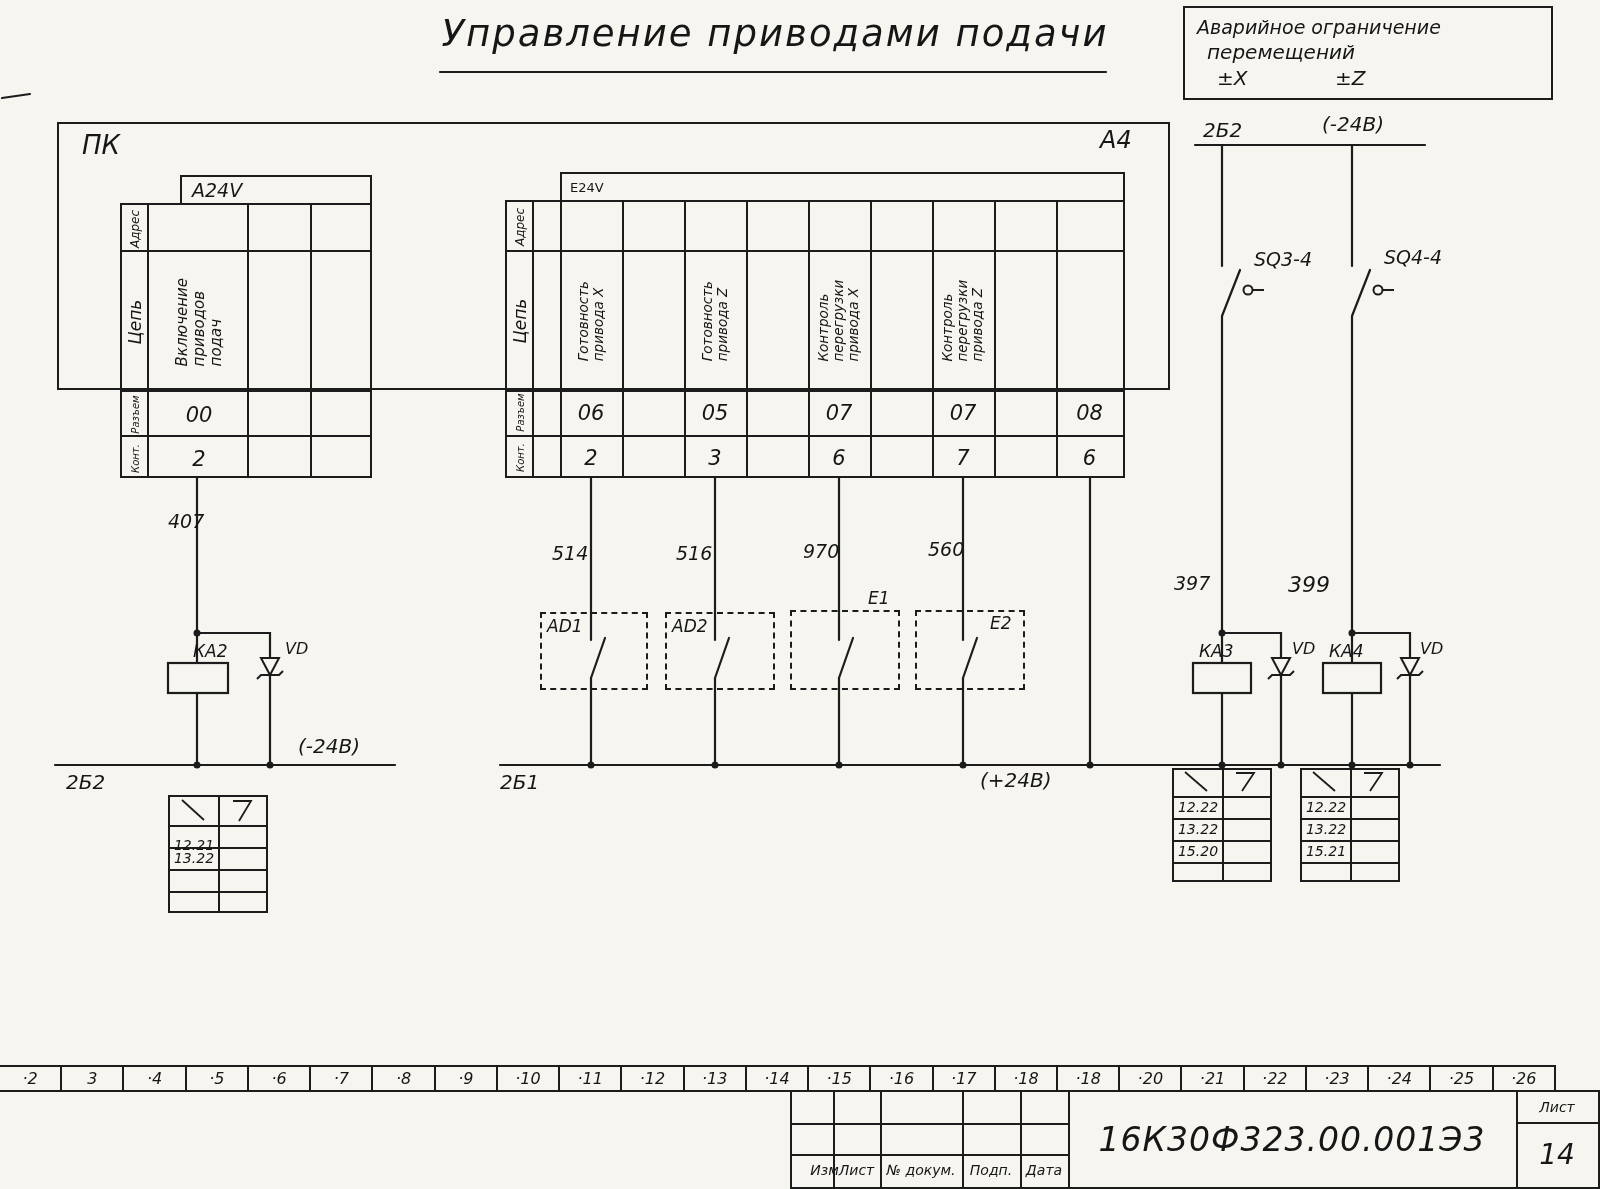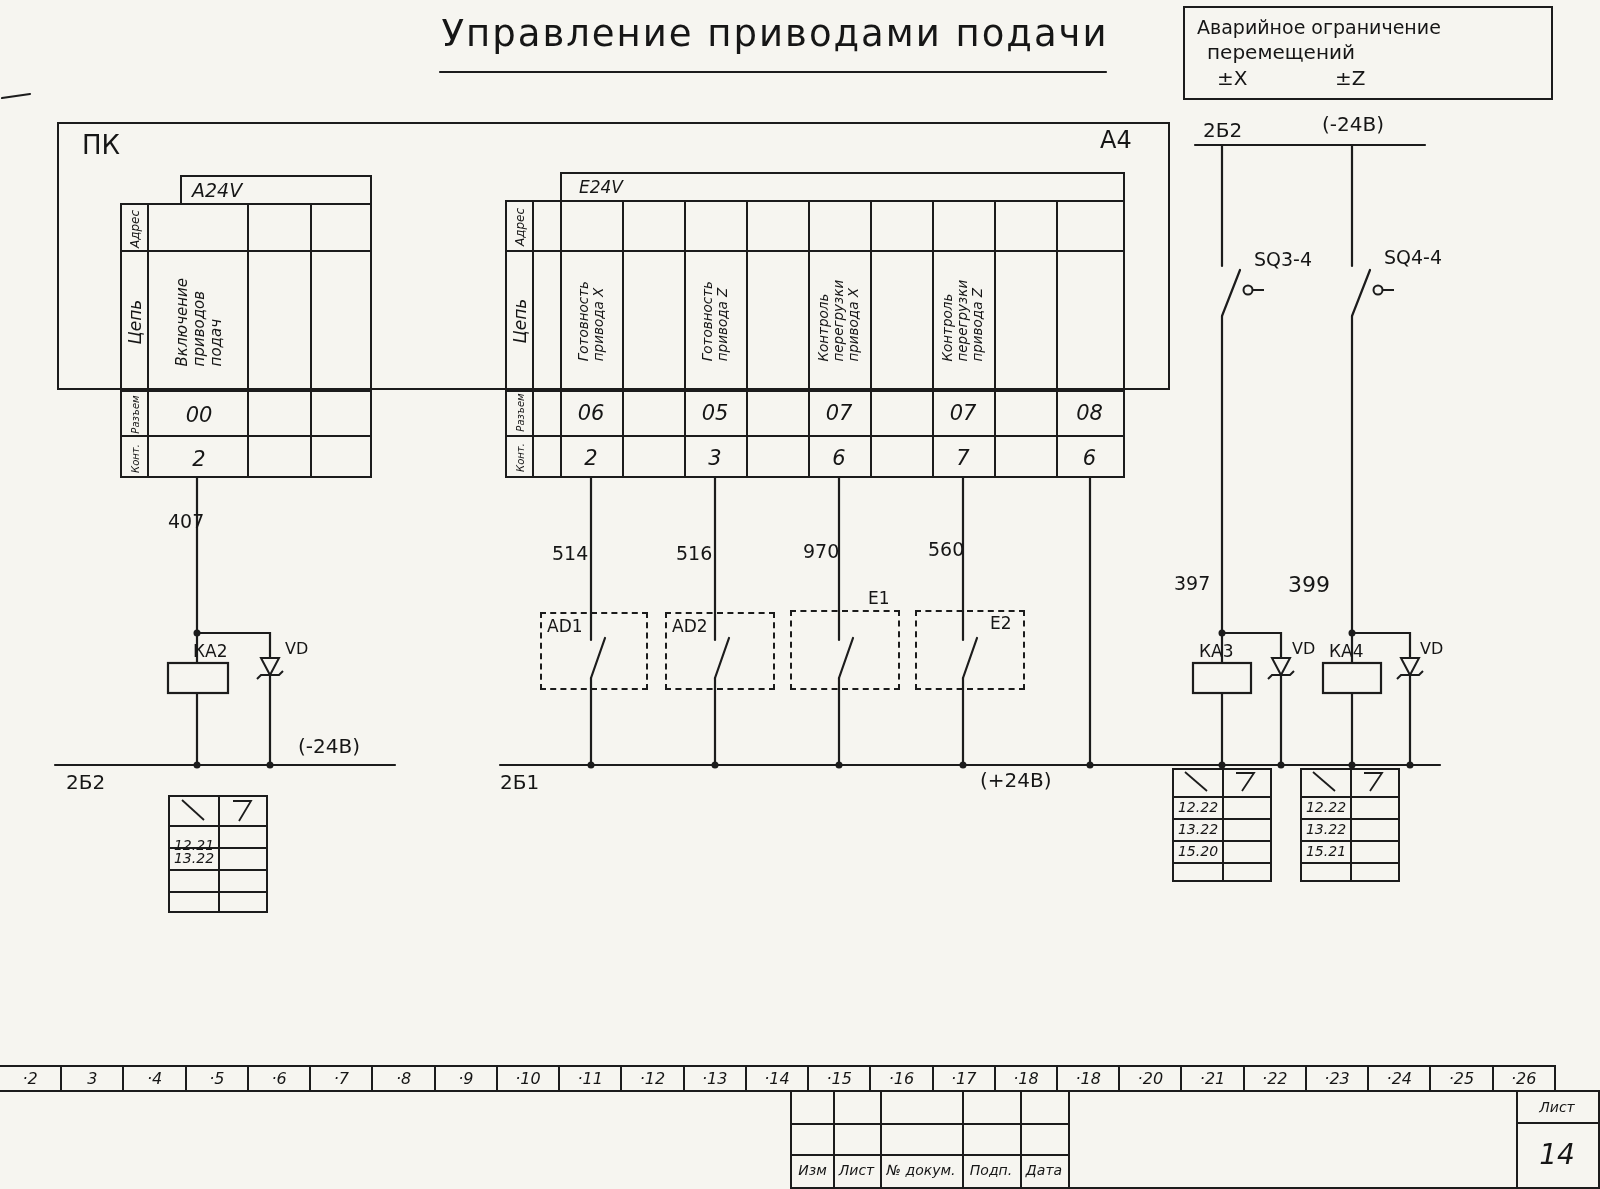--- a/index.html
+++ b/index.html
@@ -6,21 +6,21 @@
   html,body{width:1600px;height:1189px}
   body{
     position:relative;
     background:#f6f5f0;
     font-family:"DejaVu Sans",sans-serif;
     color:#161616;
     overflow:hidden;
   }
   .box{position:absolute;border:2.5px solid #1c1c1c;background:transparent}
   .dashbox{position:absolute;border:2.5px dashed #1c1c1c;background:transparent}
-  .lbl{position:absolute;white-space:nowrap}
+  .lbl{position:absolute;font-style:italic;white-space:nowrap}
   .cell{position:absolute;display:flex;align-items:center;justify-content:center;font-style:italic}
   .vt{transform:rotate(-90deg);white-space:nowrap;font-style:italic}
   .vblk{transform:rotate(-90deg);font-style:italic;line-height:1.12;text-align:left}
   .vblk span{display:block;white-space:nowrap}
   .vline{position:absolute;width:2px;background:#1c1c1c;top:0;height:100%}
   .hline{position:absolute;height:2px;background:#1c1c1c;left:0;width:100%}
   svg.overlay{position:absolute;left:0;top:0;z-index:3;pointer-events:none}
   .ruler{position:absolute;left:0;top:1065px;width:1556px;height:27px;
          border-top:2.5px solid #1c1c1c;border-bottom:2.5px solid #1c1c1c;display:flex;z-index:2}
   .rcell{flex:1;border-right:2px solid #1c1c1c;display:flex;align-items:center;justify-content:center;
@@ -158,21 +158,21 @@
       <span>Включение</span>
       <span>приводов</span>
       <span>подач</span>
     </div>
   </div>
   <div class="cell" style="left:27px;top:187px;width:100px;height:45px;font-size:21px">00</div>
   <div class="cell" style="left:27px;top:232px;width:100px;height:43px;font-size:21px">2</div>
 </div>
 
 <div class="box z2" style="left:560px;top:172px;width:565px;height:30px;border-width:2px;display:flex;align-items:center;
-            padding-left:17px;font-style:italic;font-size:17px">E24V</div>
+            padding-left:8px;font-size:13px">E24V</div>
 
 <div class="box z2" style="left:505px;top:200px;width:620px;height:278px;border-width:2px">
   <div class="hline" style="top:48px"></div>
   <div class="hline" style="top:188px"></div>
   <div class="hline" style="top:233px"></div>
   <div class="vline" style="left:25px"></div>
   <div class="vline" style="left:53px"></div>
   <div class="vline" style="left:115px"></div>
   <div class="vline" style="left:177px"></div>
   <div class="vline" style="left:239px"></div>
@@ -337,22 +337,23 @@
   <div class="vline" style="left:41px"></div>
   <div class="vline" style="left:88px"></div>
   <div class="vline" style="left:170px"></div>
   <div class="vline" style="left:228px"></div>
   <div class="vline" style="left:276px"></div>
   <div class="vline" style="left:724px"></div>
   <div class="hline" style="top:31px;width:278px"></div>
   <div class="hline" style="top:62px;width:278px"></div>
   <div class="hline" style="top:30px;left:724px;width:86px"></div>
 
-  <div class="cell" style="left:0;top:62px;width:41px;height:32px;font-size:14px">Изм</div>
+  <div class="cell" style="left:12px;top:62px;width:41px;height:32px;font-size:14px">Изм</div>
   <div class="cell" style="left:41px;top:62px;width:47px;height:32px;font-size:14px">Лист</div>
   <div class="cell" style="left:88px;top:62px;width:82px;height:32px;font-size:14px">№ докум.</div>
   <div class="cell" style="left:170px;top:62px;width:58px;height:32px;font-size:14px">Подп.</div>
   <div class="cell" style="left:228px;top:62px;width:48px;height:32px;font-size:14px">Дата</div>
 
+  <div class="cell" style="left:276px;top:0;width:448px;height:94px;font-size:33px;letter-spacing:1px">16К30Ф323.00.001Э3</div>
 
   <div class="cell" style="left:724px;top:0;width:82px;height:30px;font-size:14px">Лист</div>
   <div class="cell" style="left:724px;top:30px;width:82px;height:64px;font-size:28px">14</div>
 </div>
 
 </body></html>

